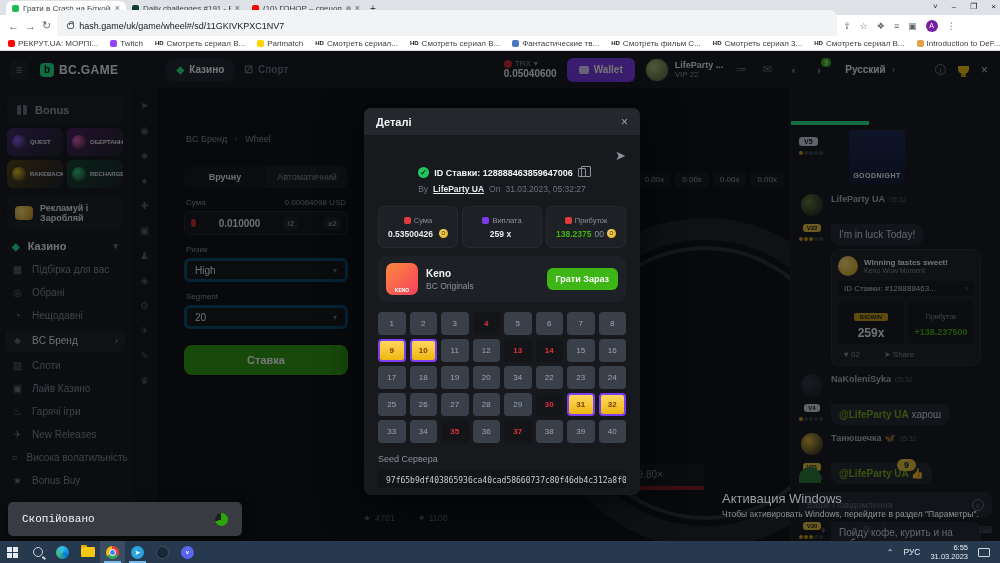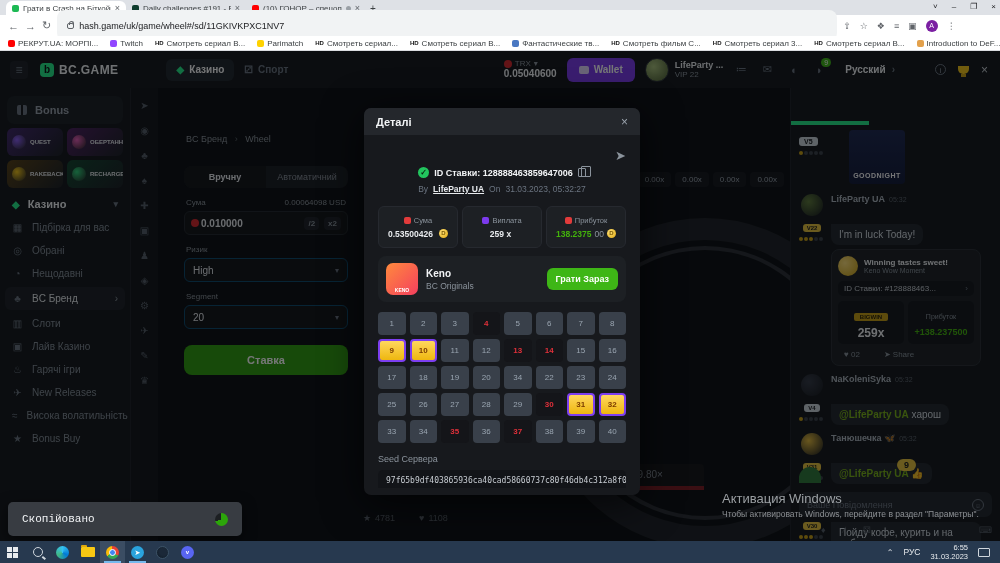--- a/index.html
+++ b/index.html
@@ -89,24 +89,24 @@
 
   
   .main { position:absolute; top:37px; left:158px; width:632px; bottom:0; background:#0d0f12; overflow:hidden; }
   .crumbs { position:absolute; top:46px; left:28px; font-size:9px; color:#8b939c; }
   .crumbs .sep { margin:0 5px; color:#5a616a; }
   .betpanel { position:absolute; top:78px; left:26px; width:164px; }
   .modetabs { display:flex; background:#1a1d22; border-radius:8px; overflow:hidden; }
   .modetab { flex:1; text-align:center; font-size:9px; padding:6px 0; color:#8b939c; }
   .modetab.on { background:#121418; color:#e8ebee; font-weight:bold; }
   .amountrow { display:flex; justify-content:space-between; margin:10px 2px 4px; font-size:8px; color:#8b939c; }
-  .amtbox { height:24px; background:#121418; border:1px solid #23272d; border-radius:6px; display:flex; align-items:center; gap:2px; padding:0 6px; color:#e8ebee; font-size:10px; font-weight:bold; }
+  .amtbox { height:24px; background:#121418; border:1px solid #23272d; border-radius:6px; display:flex; align-items:center; gap:23px; padding:0 6px; color:#e8ebee; font-size:10px; font-weight:bold; }
   .amtbox .mini { margin-left:auto; font-size:8px; color:#8b939c; background:#1d2126; border-radius:4px; padding:2px 4px; }
   .sel-label { margin:10px 2px 4px; font-size:8px; color:#8b939c; }
-  .selbox { height:24px; background:#121418; border:1px solid #0c4a6e; border-radius:6px; display:flex; align-items:center; justify-content:space-between; padding:0 8px; color:#e8ebee; font-size:10px; }
+  .selbox { height:24px; background:#121418; border:3px solid #0c4a6e; border-radius:6px; display:flex; align-items:center; justify-content:space-between; padding:0 8px; color:#e8ebee; font-size:10px; }
   .selbox .c { color:#6b7480; font-size:8px; }
   .betbtn { margin-top:16px; height:30px; background:#2f9e0e; border-radius:8px; color:#fff; font-size:11px; font-weight:bold; display:flex; align-items:center; justify-content:center; }
   .chips { position:absolute; top:84px; right:6px; display:flex; gap:4px; }
   .chip { background:#16181c; border-radius:4px; font-size:8px; color:#98a2ad; padding:3px 7px; }
   .wheel { position:absolute; top:130px; right:-80px; width:330px; height:330px; border-radius:50%; border:22px solid #1e2126; }
   .wheel-in { position:absolute; inset:6px; border-radius:50%; border:4px solid #2a2e34; border-left-color:#cfd3d8; }
   .resultbox { position:absolute; left:466px; top:376px; width:80px; height:22px; background:#141518; border-radius:4px 4px 0 0; color:#8b939c; font-size:10px; line-height:22px; padding-left:8px; }
   .resultbar { position:absolute; left:466px; top:398px; width:80px; height:4px; background:#7e1c22; }
   .mainstats { position:absolute; left:205px; bottom:18px; display:flex; gap:24px; color:#5a616a; font-size:9px; }
   .mainstats .ic { margin-right:4px; }
@@ -388,20 +388,24 @@
           </div>
           <div class="tile" style="background: linear-gradient(135deg, rgb(87, 64, 22), rgb(27, 31, 36));">
             <span class="tile-ic" style="background:radial-gradient(circle at 35% 35%, #f5c518, #222)"></span>
             <span>RAKEBACK</span>
           </div>
           <div class="tile" style="background: linear-gradient(135deg, rgb(20, 69, 47), rgb(27, 31, 36));">
             <span class="tile-ic" style="background:radial-gradient(circle at 35% 35%, #2fd27a, #222)"></span>
             <span>RECHARGE</span>
           </div>
         </div>
+      <div class="promo">
+        <span class="nugget"></span>
+        <span>Рекламуй і Заробляй</span>
+      </div>
       <div class="casino-row">
         <span class="dia">◆</span>
         <span>Казино</span>
         <span class="chev">▾</span>
       </div>
       <ul class="menu">
           <li class="">
             <span class="mi">▦</span>
             <span>Підбірка для вас</span>
           </li>

